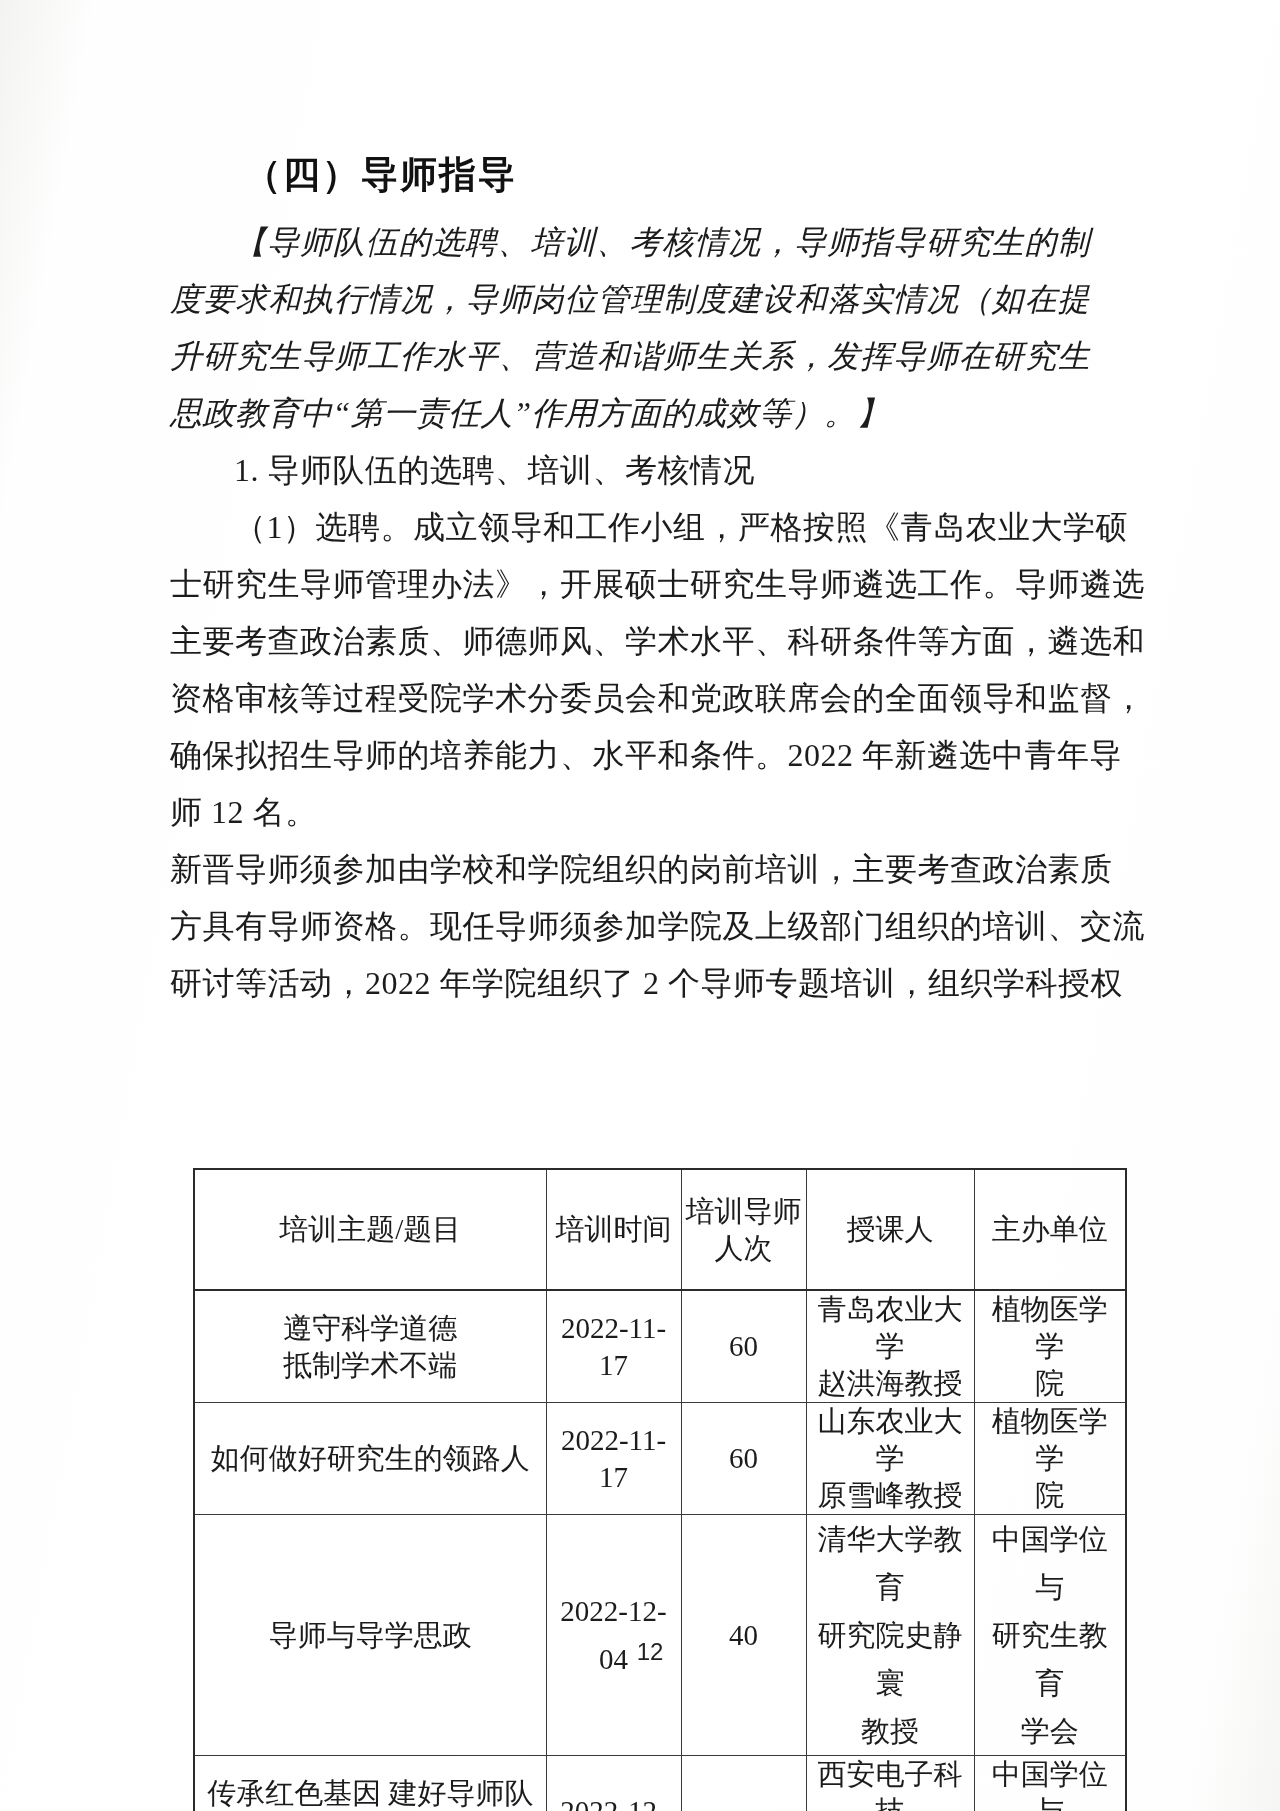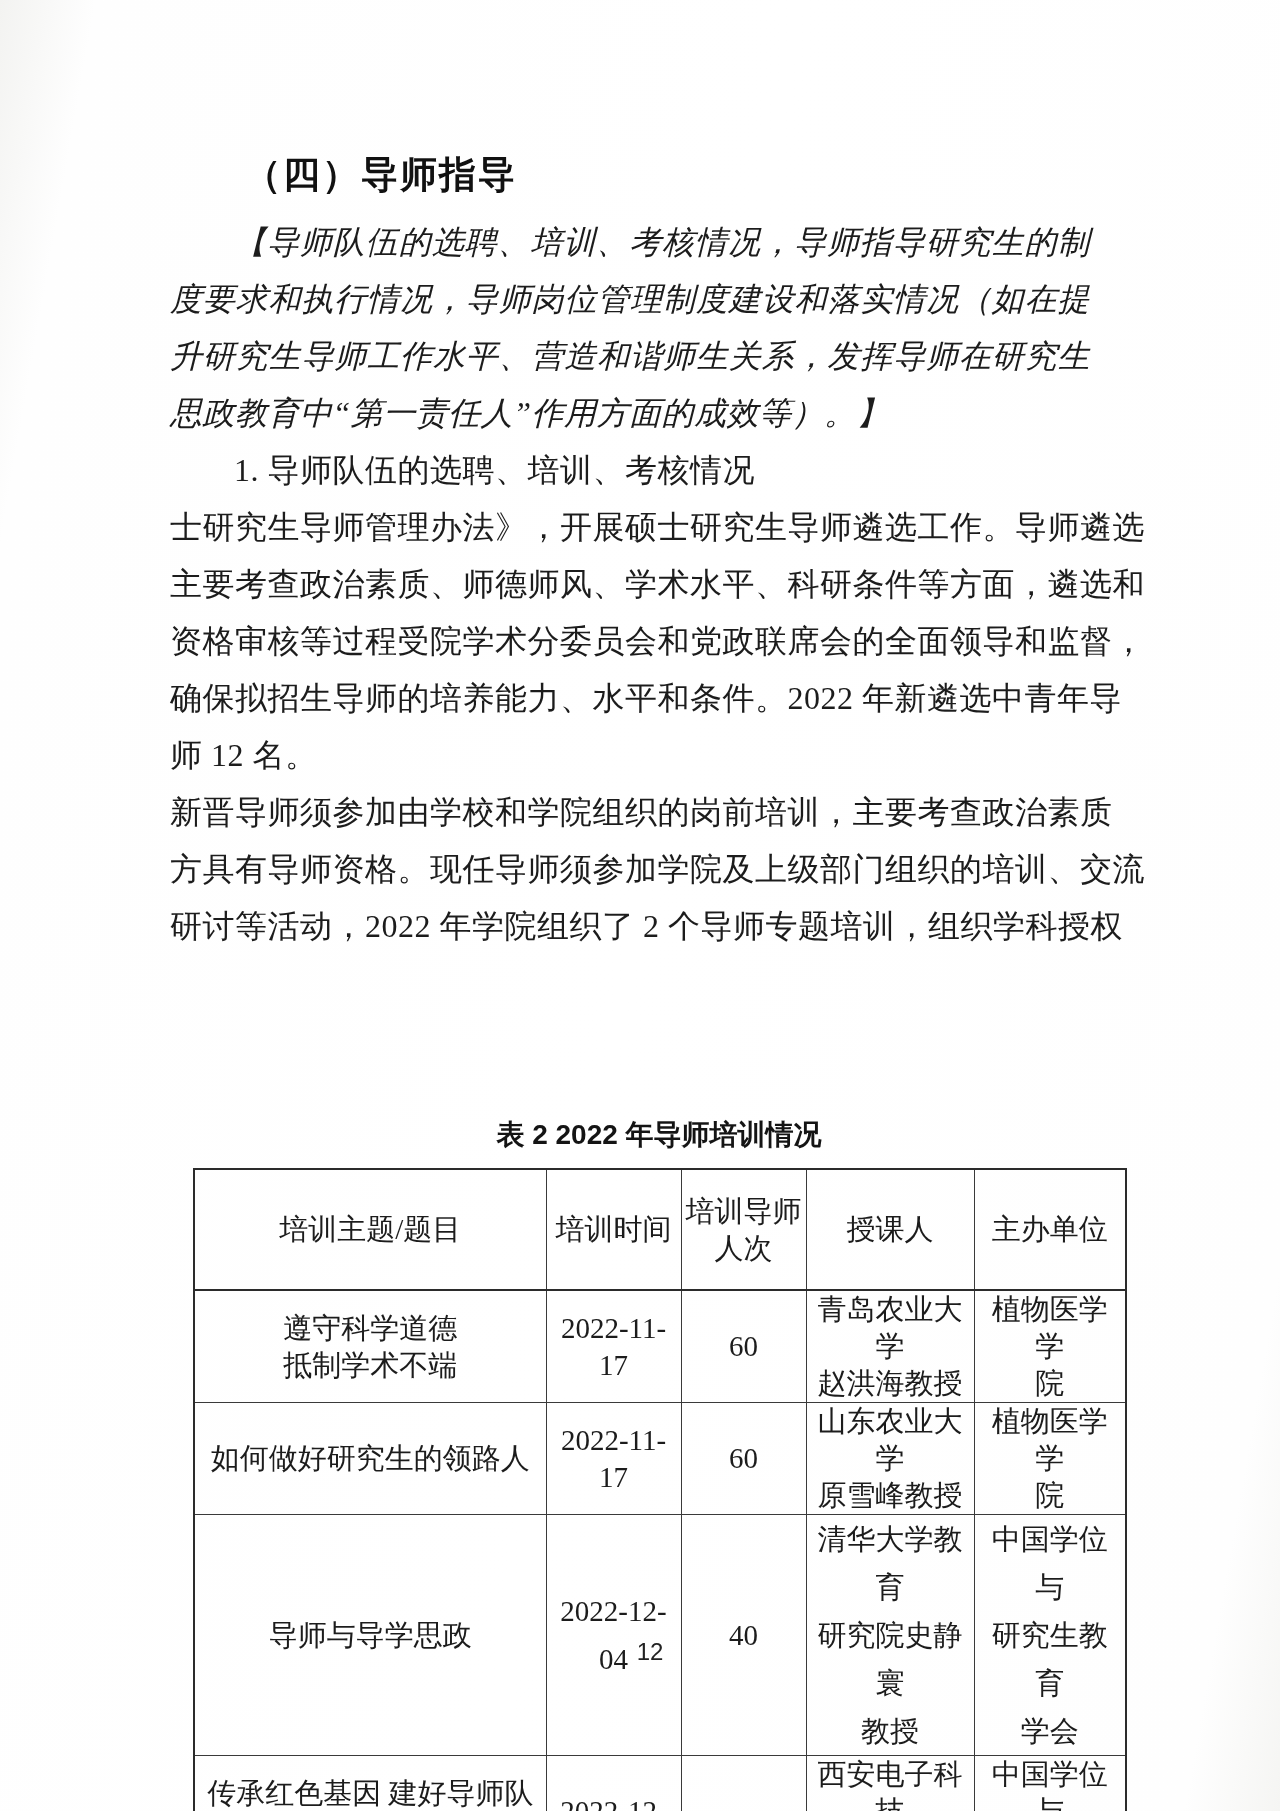--- a/index.html
+++ b/index.html
@@ -65,32 +65,32 @@
 
   <div class="bodytext">
 
     <div class="ln kai indent">【导师队伍的选聘、培训、考核情况，导师指导研究生的制</div>
     <div class="ln kai">度要求和执行情况，导师岗位管理制度建设和落实情况（如在提</div>
     <div class="ln kai">升研究生导师工作水平、营造和谐师生关系，发挥导师在研究生</div>
     <div class="ln kai lastline">思政教育中“第一责任人”作用方面的成效等）。】</div>
 
     <div class="ln indent lastline">1. 导师队伍的选聘、培训、考核情况</div>
 
+    <div class="ln indent">（1）选聘。成立领导和工作小组，严格按照《青岛农业大学硕</div>
     <div class="ln">士研究生导师管理办法》，开展硕士研究生导师遴选工作。导师遴选</div>
     <div class="ln">主要考查政治素质、师德师风、学术水平、科研条件等方面，遴选和</div>
     <div class="ln">资格审核等过程受院学术分委员会和党政联席会的全面领导和监督，</div>
     <div class="ln">确保拟招生导师的培养能力、水平和条件。2022 年新遴选中青年导</div>
     <div class="ln lastline">师 12 名。</div>
 
     <div class="ln">新晋导师须参加由学校和学院组织的岗前培训，主要考查政治素质</div>
     <div class="ln">方具有导师资格。现任导师须参加学院及上级部门组织的培训、交流</div>
     <div class="ln">研讨等活动，2022 年学院组织了 2 个导师专题培训，组织学科授权</div>
   </div>
 
-  <div class="tbl-caption">表 2  2022 年导师培训情况</div>
 
   <table class="training">
     <colgroup>
       <col style="width:352px">
         <col style="width:135px">
         <col style="width:125px">
         <col style="width:168px">
         <col style="width:152px">
     </colgroup>
     <thead>

